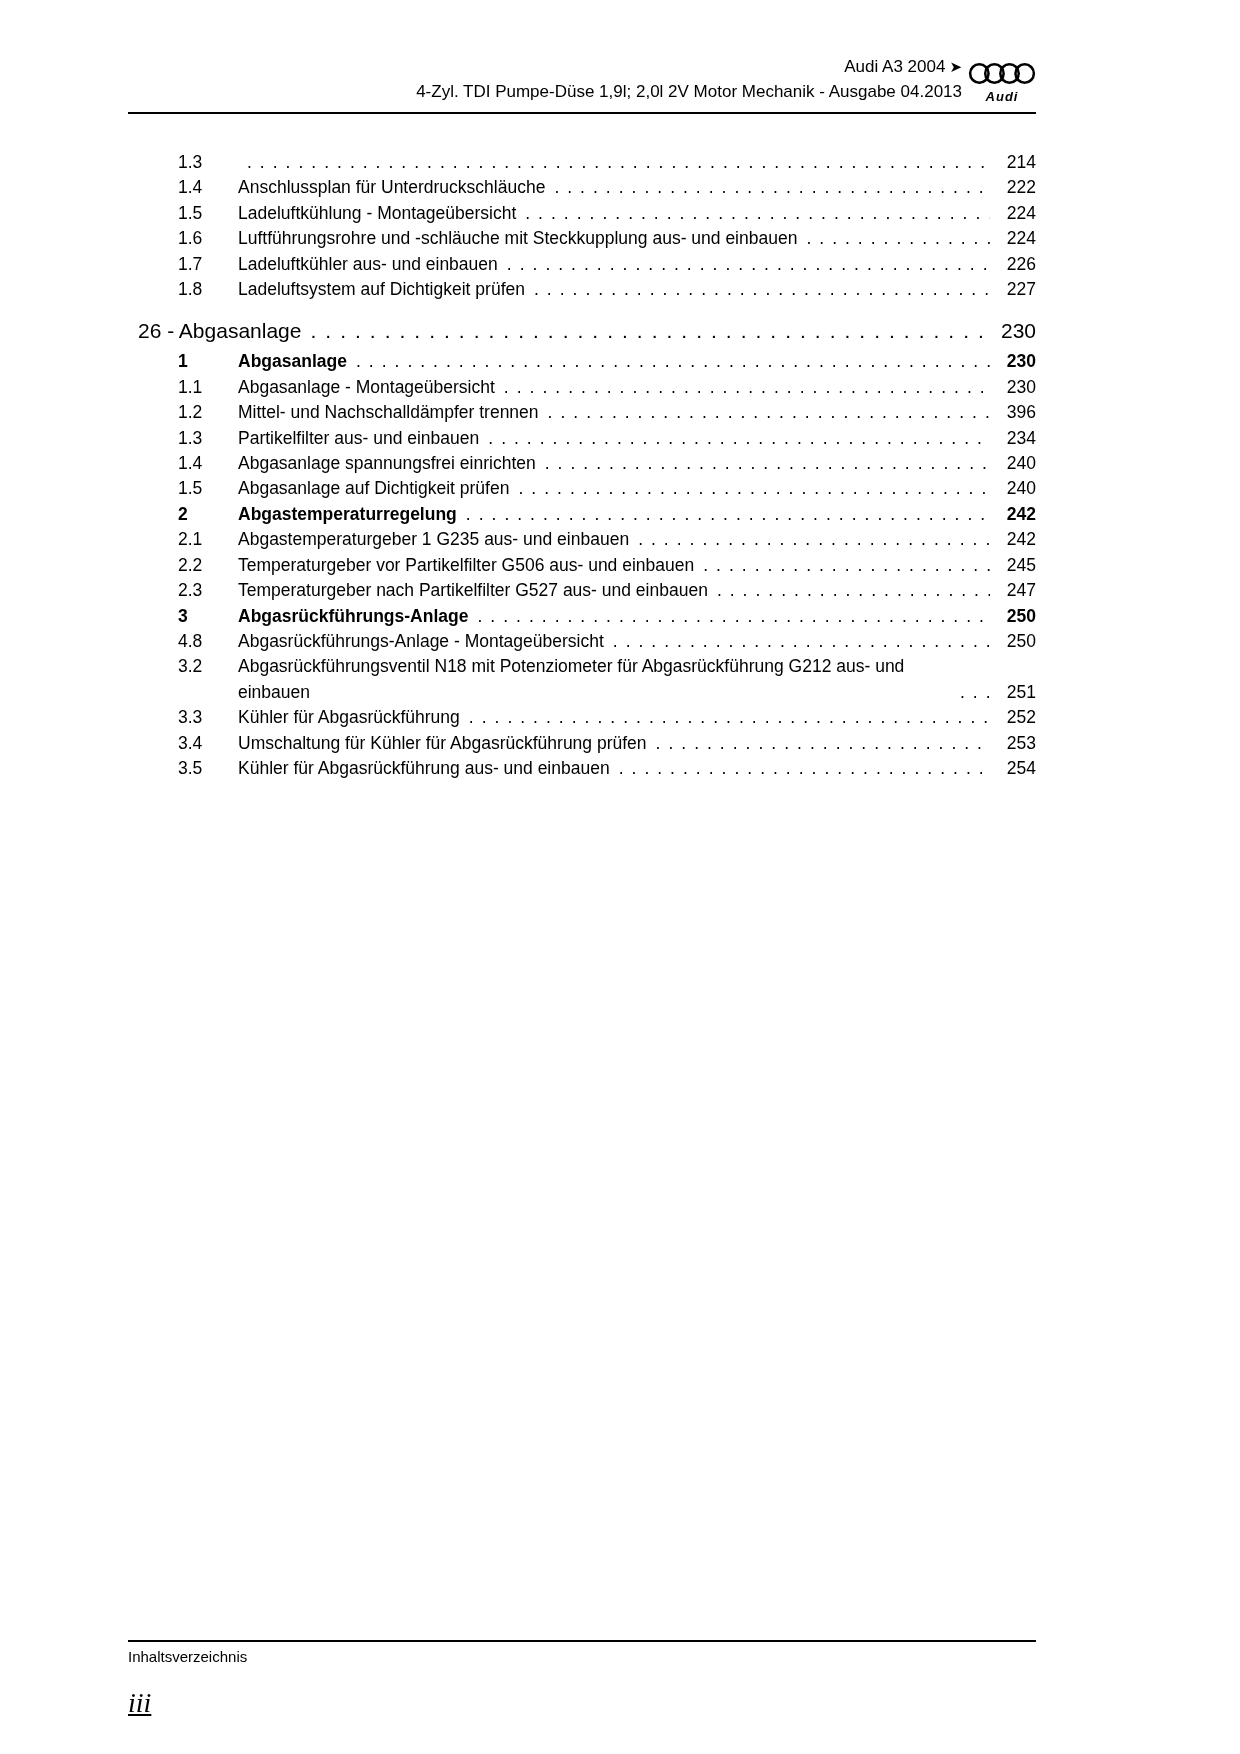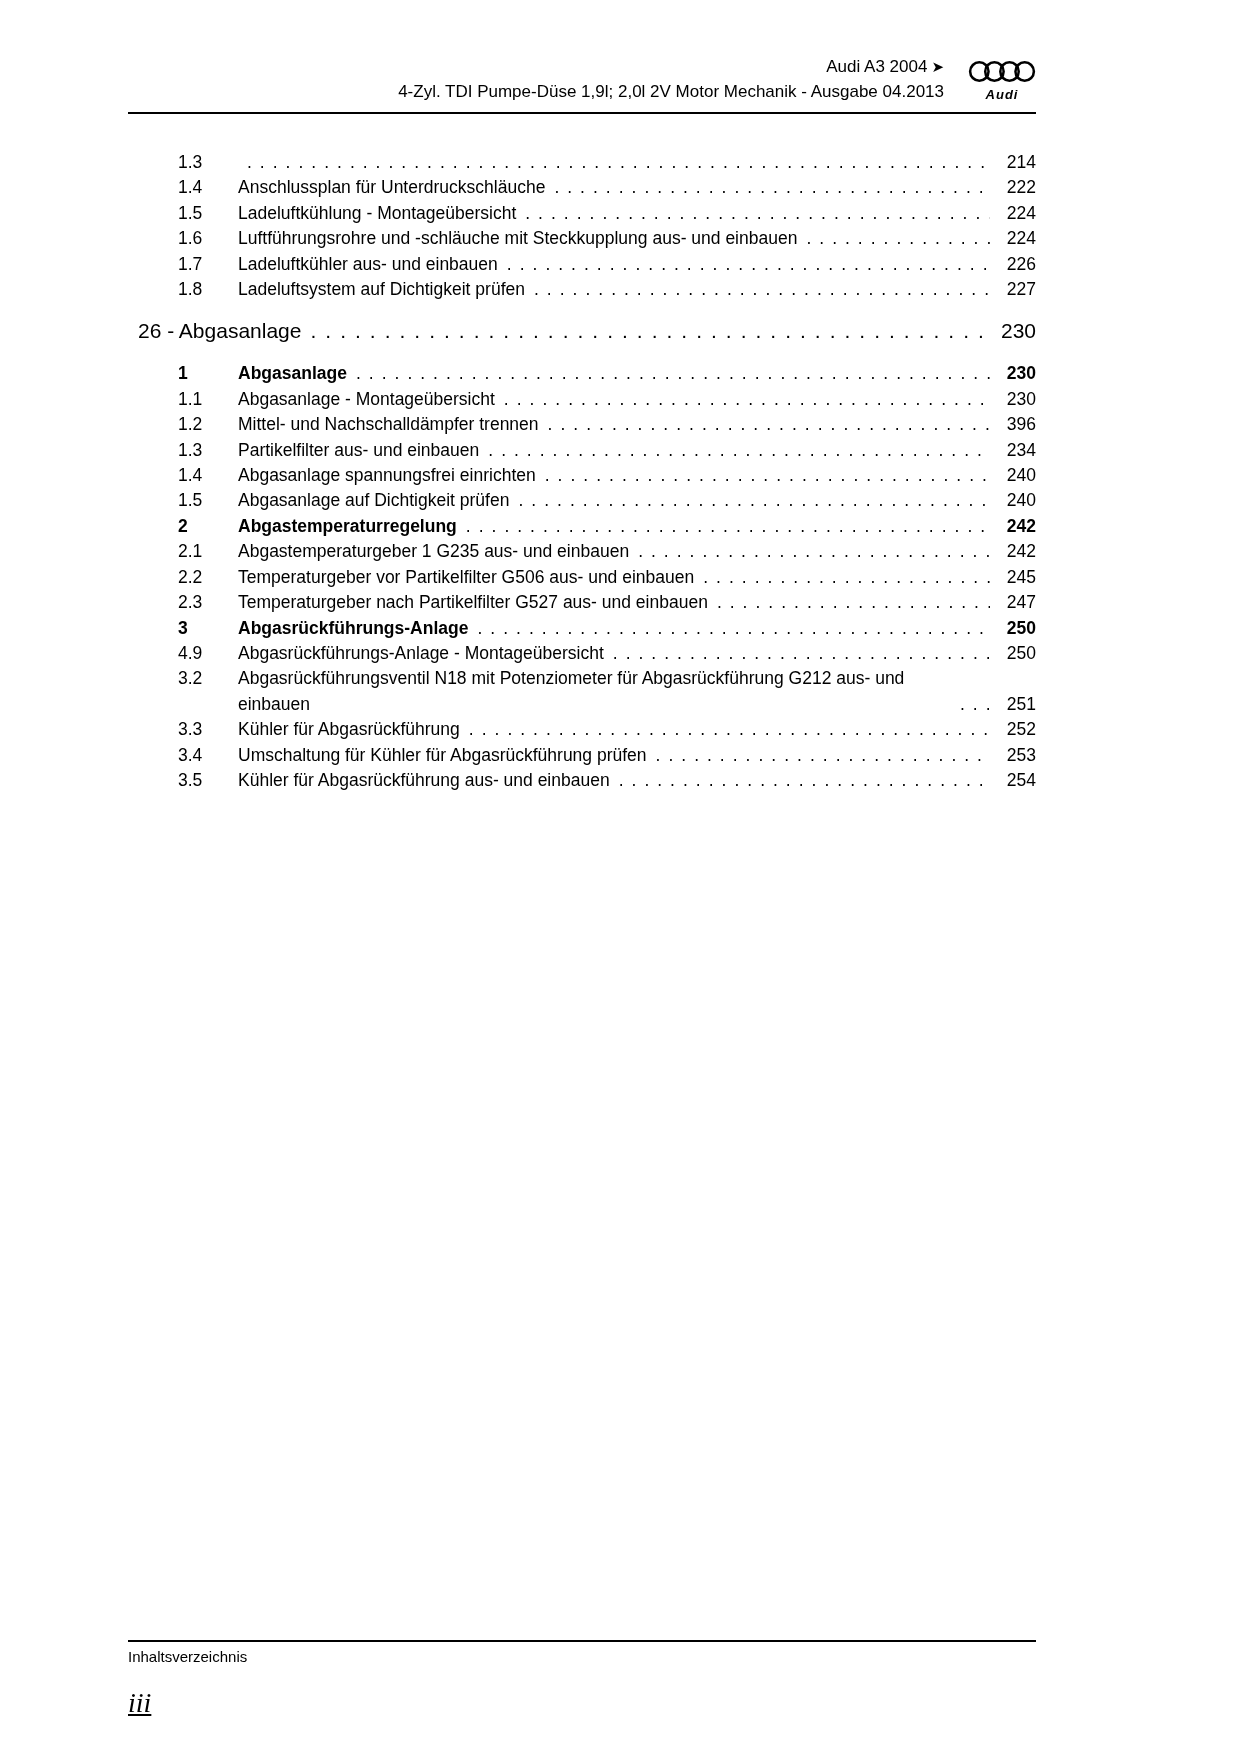--- a/index.html
+++ b/index.html
@@ -15,22 +15,22 @@
   }
 
   
   .header {
     position: absolute;
     top: 54px;
     left: 128px;
     width: 908px;
     display: flex;
     justify-content: flex-end;
-    align-items: center;
-    gap: 24px;
+    align-items: flex-end;
+    gap: 6px;
   }
   .header-text {
     text-align: right;
     font-size: 17px;
     line-height: 25px;
   }
   .h-line1 { white-space: nowrap; }
   .arrow-glyph { font-size: 15px; padding-left: 4px; }
   .header-brand {
     display: flex;
@@ -88,21 +88,21 @@
     text-align: right;
     align-self: flex-end;
   }
   .toc-row.bold .num,
   .toc-row.bold .title,
   .toc-row.bold .pagenum { font-weight: bold; }
 
   .toc-row.chapter {
     margin-left: -40px;
     margin-top: 15px;
-    margin-bottom: 16px;
+    margin-bottom: 4px;
     font-size: 21px;
     line-height: 28px;
   }
   .toc-row.chapter .dots { letter-spacing: 9px; }
 
   
   .footer-rule {
     position: absolute;
     top: 1640px;
     left: 128px;
@@ -254,21 +254,21 @@
     <span class="dots">............................................................................................................................................................................................................................</span>
     <span class="pagenum">247</span>
   </div>
       <div class="toc-row bold">
     <span class="num">3</span>
     <span class="title">Abgasrückführungs-Anlage</span>
     <span class="dots">............................................................................................................................................................................................................................</span>
     <span class="pagenum">250</span>
   </div>
       <div class="toc-row">
-    <span class="num">4.9</span>
+    <span class="num">4.8</span>
     <span class="title">Abgasrückführungs-Anlage - Montageübersicht</span>
     <span class="dots">............................................................................................................................................................................................................................</span>
     <span class="pagenum">250</span>
   </div>
       <div class="toc-row">
     <span class="num">3.2</span>
     <span class="title">Abgasrückführungsventil N18 mit Potenziometer für Abgasrückführung G212 aus- und einbauen</span>
     <span class="dots">............................................................................................................................................................................................................................</span>
     <span class="pagenum">251</span>
   </div>

